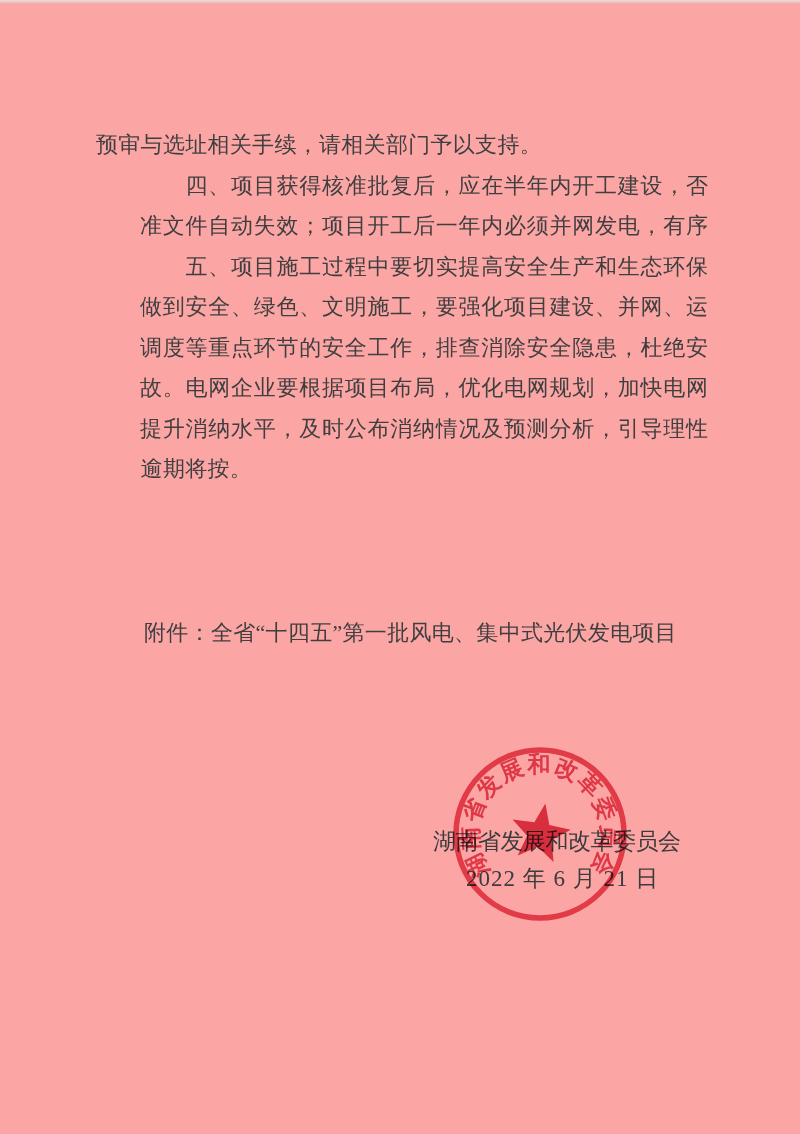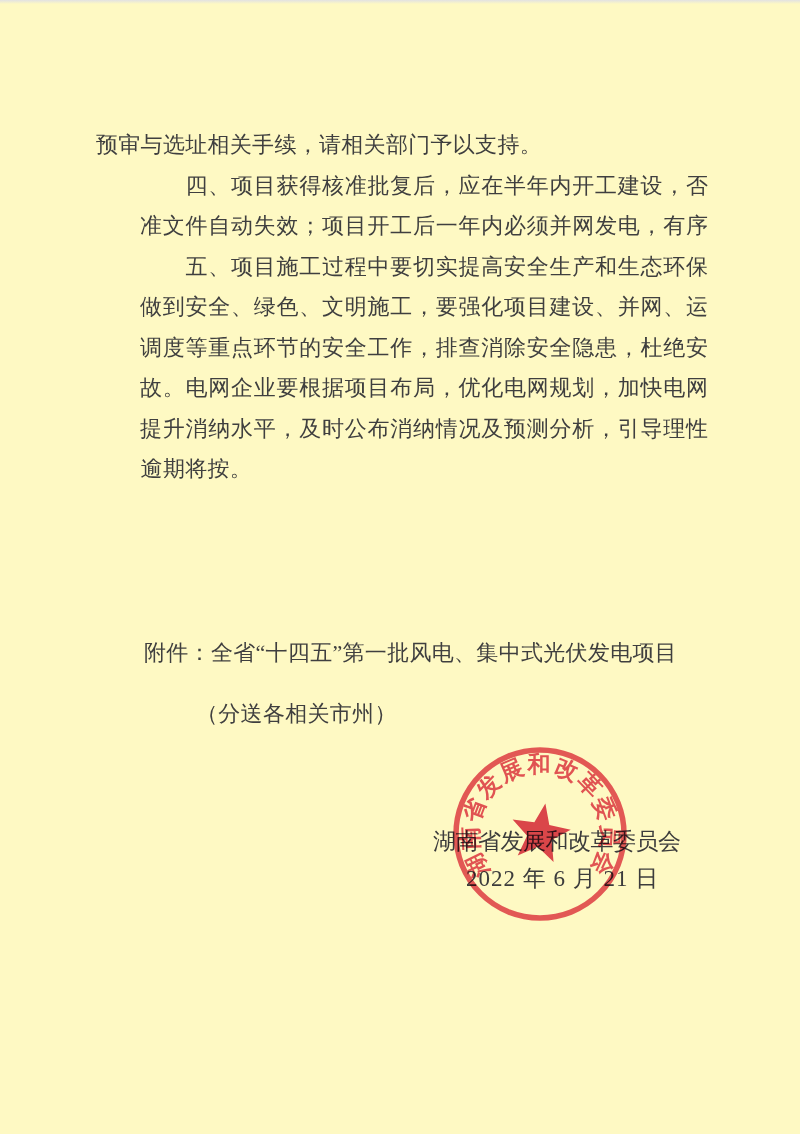--- a/index.html
+++ b/index.html
@@ -1,19 +1,19 @@
 <!DOCTYPE html>
 <html><head>
 <meta charset="utf-8">
 <style>
   html,body { margin:0; padding:0; background:#ffffff; }
   .page {
     position:relative;
     width:800px; height:1134px;
-    background:#fef9c3;
+    background:#fca5a5;
     overflow:hidden;
     font-family:"Liberation Serif","DejaVu Serif",serif;
     color:#3f3f3f;
   }
   
   .page::before {
     content:""; position:absolute; top:0; left:0; right:0; height:4px;
     background:linear-gradient(#e2e2e2, rgba(255,255,255,0));
   }
   .body-text {
@@ -26,21 +26,21 @@
   }
   .line.just {
     text-align:justify;
     text-align-last:justify;
     white-space:normal;
     overflow:hidden;
     margin-left:44px;
   }
   .line.left { letter-spacing:0.3px; }
   .attachment { position:absolute; left:144px; top:613px; width:600px; }
-  .att-line { font-size:22px; line-height:40.5px; letter-spacing:0.3px; white-space:nowrap;margin-top:20px; }
+  .att-line { font-size:22px; line-height:40.5px; letter-spacing:0.3px; white-space:nowrap; }
   .att-line.second { padding-left:52px; }
   .sig-org {
     position:absolute; left:433px; top:826px;
     font-size:23px; letter-spacing:-0.5px; color:#3c3c3c; white-space:nowrap;
   }
   .sig-date {
     position:absolute; left:466px; top:863px;
     font-size:23px; letter-spacing:1px; color:#3c3c3c; white-space:nowrap;
   }
   .seal {
@@ -67,21 +67,20 @@
     <div class="line just">　　五、项目施工过程中要切实提高安全生产和生态环保意识，</div>
     <div class="line just">做到安全、绿色、文明施工，要强化项目建设、并网、运行和</div>
     <div class="line just">调度等重点环节的安全工作，排查消除安全隐患，杜绝安全事</div>
     <div class="line just">故。电网企业要根据项目布局，优化电网规划，加快电网建设，</div>
     <div class="line just">提升消纳水平，及时公布消纳情况及预测分析，引导理性投资、</div>
     <div class="line left">　　逾期将按。</div>
   </div>
 
   <div class="attachment">
     <div class="att-line">附件：全省“十四五”第一批风电、集中式光伏发电项目</div>
-    <div class="att-line second">（分送各相关市州）</div>
   </div>
 
   <div class="sig-org">湖南省发展和改革委员会</div>
   <div class="sig-date">2022 年 6 月 21 日</div>
 
   <svg class="seal" width="190" height="195" viewBox="0 0 190 195">
     <circle cx="95" cy="94" r="84" fill="none" stroke-width="5.5" stroke="#e25065"></circle>
     <path transform="rotate(10 95 94)" d="M95 63 L102.6 83.5 L124.5 84.4 L107.4 98 L113.2 119.1 L95 107 L76.8 119.1 L82.6 98 L65.5 84.4 L87.4 83.5 Z" fill="#d93b55"></path>
     <path id="seal-arc-path" d="M 47.5 133.85 A 62 62 0 1 1 142.5 133.85" fill="none" stroke="none"></path>
     <text fill="#e04a62">

